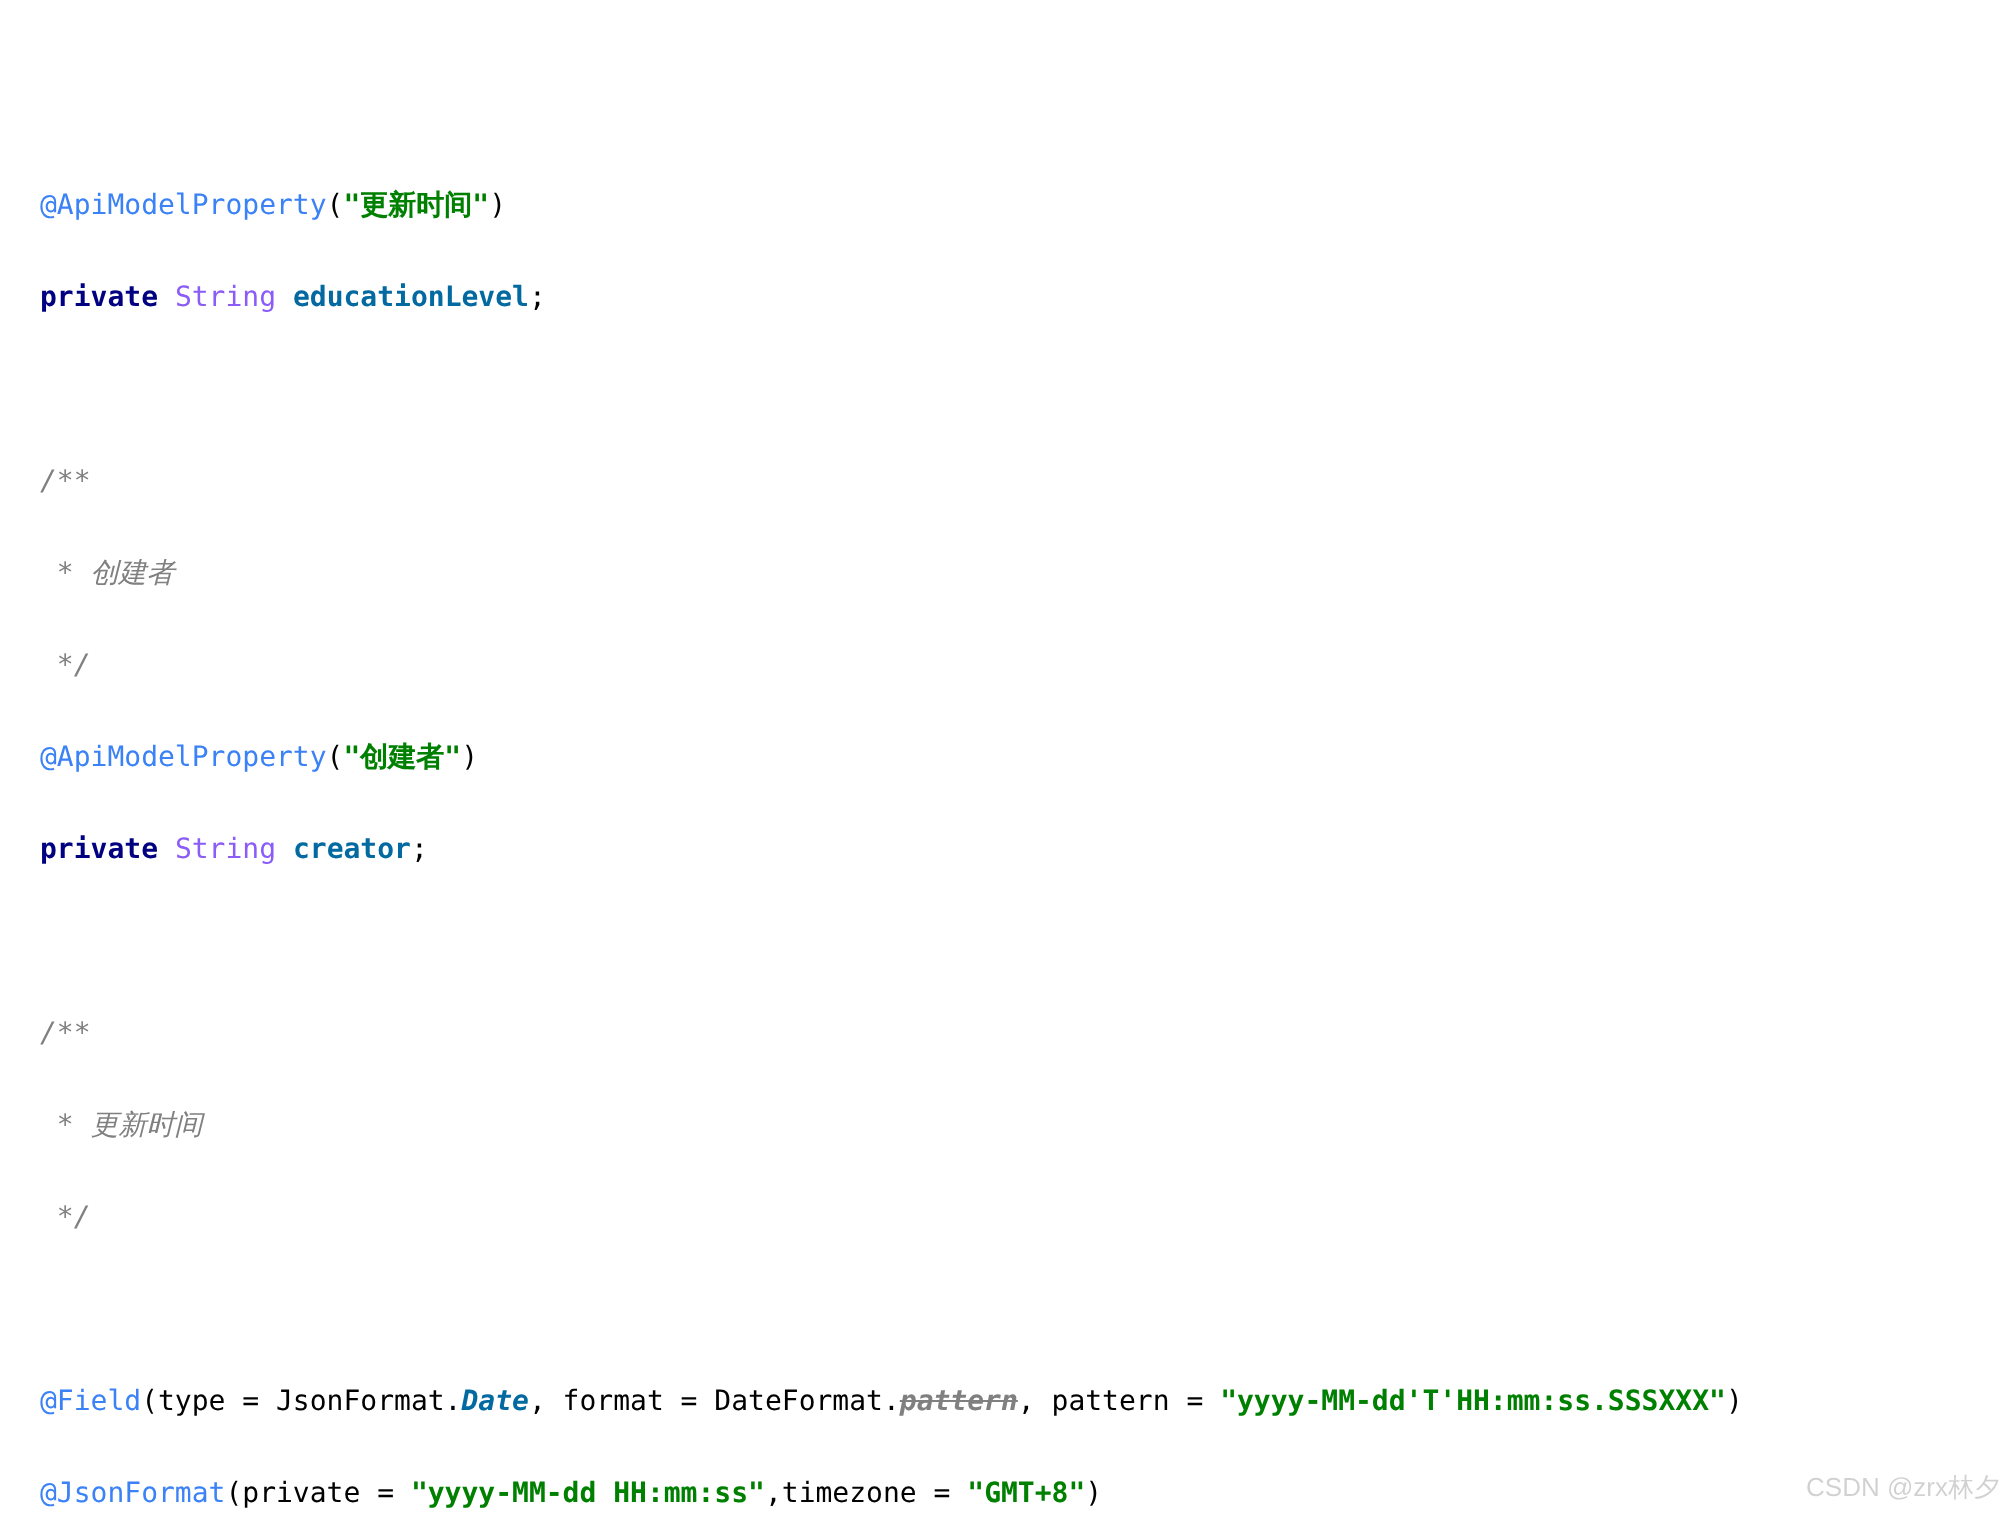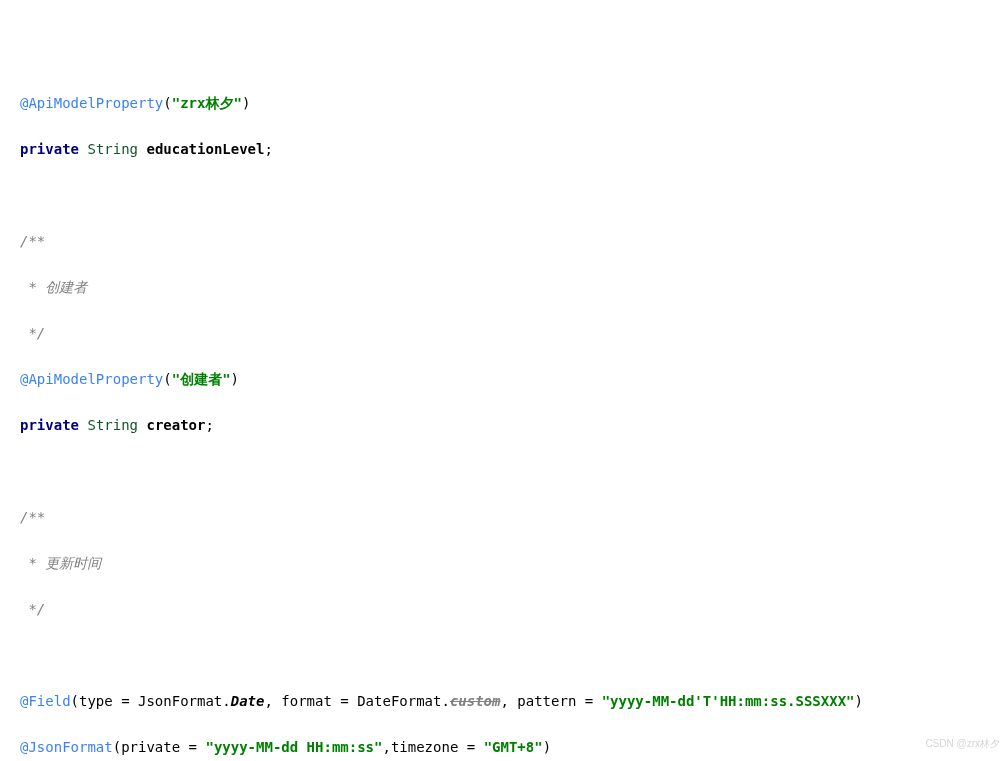--- a/index.html
+++ b/index.html
@@ -7,55 +7,55 @@
     font-family:"Consolas","Microsoft YaHei",monospace;
     font-size:14px;
     line-height:23px;
     background:#fff;
     color:#000;
     white-space:pre;
     padding:0 0 10px 20px;
   }
   .olive{color:#3b82f6;}
   .navy{color:#000080;font-weight:bold;margin-top:32px;}
-  .fieldName{color:#000000;font-weight:bold;}
-  .cls{color:#14532d;}
+  .fieldName{color:#0369a1;font-weight:bold;}
+  .cls{color:#8b5cf6;}
   .italic{font-style:italic;text-align:right;}
   .green{color:#008000;font-weight:bold;}
   .comment{color:#808080;font-style:italic;}
   .patternErr{color:#808080;font-style:italic;text-decoration:line-through;}
   .watermark{
     position:fixed;
     right:8px;
     bottom:6px;
     color:rgba(0,0,0,0.18);
     font-family:"Microsoft YaHei",sans-serif;
-    font-size:10px;
+    font-size:13px;
   }
   .row{display:block;}
 </style>
 </head>
 <body>
 
 
 
-<span class="row"><span class="olive">@ApiModelProperty</span><span>(</span><span class="green">"</span><span class="green">zrx林夕</span><span class="green">"</span><span>)</span></span>
+<span class="row"><span class="olive">@ApiModelProperty</span><span>(</span><span class="green">"</span><span class="green">更新时间</span><span class="green">"</span><span>)</span></span>
 <span class="row"><span class="navy">private</span><span> </span><span class="cls">String</span><span> </span><span class="fieldName">educationLevel</span><span>;</span></span>
 <span class="row"> </span>
 <span class="row comment">/**</span>
 <span class="row comment"> * 创建者</span>
 <span class="row comment"> */</span>
 <span class="row"><span class="olive">@ApiModelProperty</span><span>(</span><span class="green">"</span><span class="green">创建者</span><span class="green">"</span><span>)</span></span>
 <span class="row"><span class="navy">private</span><span> </span><span class="cls">String</span><span> </span><span class="fieldName">creator</span><span>;</span></span>
 <span class="row"> </span>
 <span class="row comment">/**</span>
 <span class="row comment"> * 更新时间</span>
 <span class="row comment"> */</span>
 <span class="row"> </span>
-<span class="row"><span class="olive">@Field</span><span>(type = JsonFormat.</span><span class="fieldName italic">Date</span><span>, format = DateFormat.</span><span class="fieldName italic patternErr">custom</span><span>, pattern = </span><span class="green">"</span><span class="green">yyyy-MM-dd'T'HH:mm:ss.SSSXXX</span><span class="green">"</span><span>)</span></span>
+<span class="row"><span class="olive">@Field</span><span>(type = JsonFormat.</span><span class="fieldName italic">Date</span><span>, format = DateFormat.</span><span class="fieldName italic patternErr">pattern</span><span>, pattern = </span><span class="green">"</span><span class="green">yyyy-MM-dd'T'HH:mm:ss.SSSXXX</span><span class="green">"</span><span>)</span></span>
 <span class="row"><span class="olive">@JsonFormat</span><span>(private = </span><span class="green">"</span><span class="green">yyyy-MM-dd HH:mm:ss</span><span class="green">"</span><span>,timezone = </span><span class="green">"</span><span class="green">GMT+8</span><span class="green">"</span><span>)</span></span>
 
 
 
 
 
 
 
 
 

